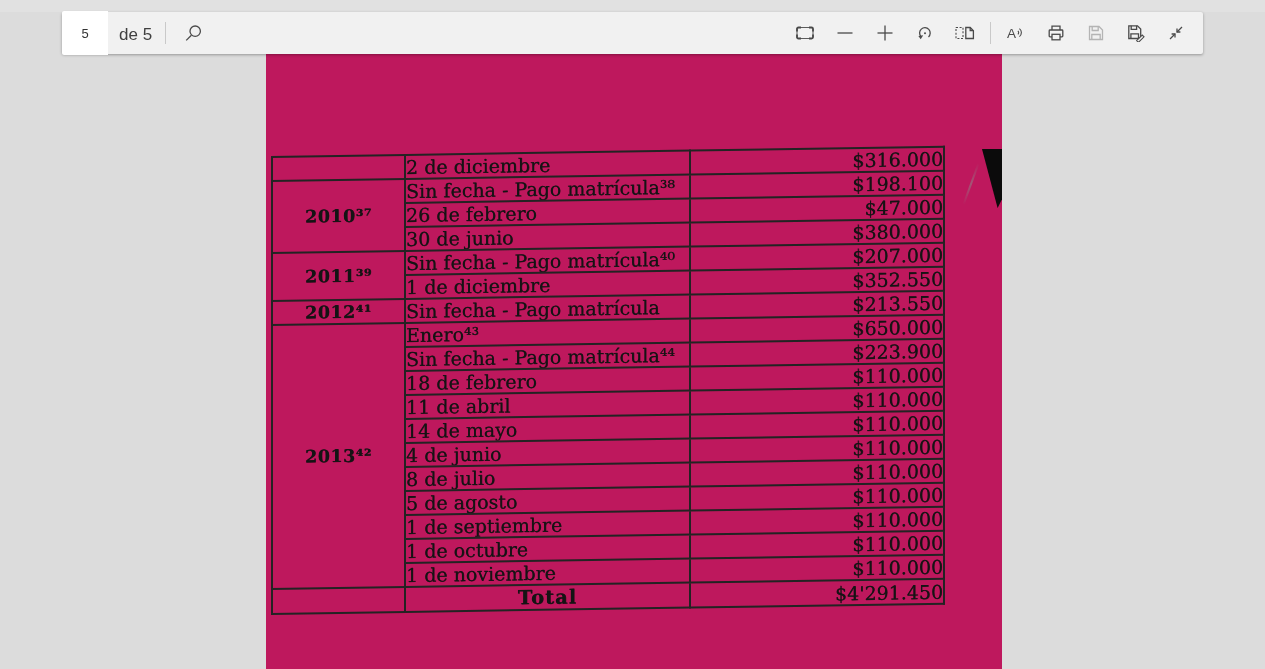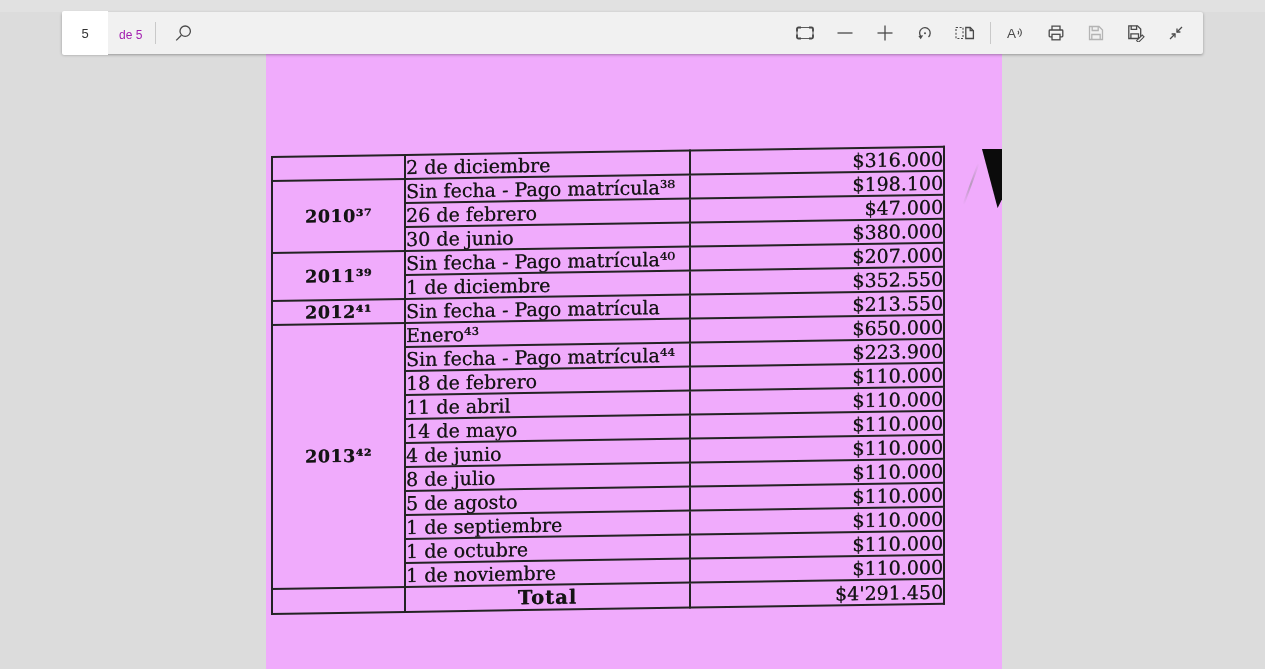--- a/index.html
+++ b/index.html
@@ -3,21 +3,21 @@
 <meta charset="utf-8">
 <style>
   html,body{margin:0;padding:0;}
   body{
     width:1265px;height:669px;overflow:hidden;position:relative;
     background:#dcdcdc;font-family:"Liberation Sans",sans-serif;
   }
   
   .doc-page{
     position:absolute;left:266px;top:0;width:736px;height:669px;
-    background:#f0abfc;z-index:1;
+    background:#be185d;z-index:1;
   }
   .table-wrap{
     position:absolute;left:5px;top:156px;
     transform:skewY(-0.88deg);transform-origin:0 0;
   }
   table.scan{
     border-collapse:collapse;table-layout:fixed;
     width:672px;height:452px;
     color:#141414;font-family:"DejaVu Serif",serif;
     text-shadow:0.35px 0.25px 0 rgba(15,15,15,0.75);
@@ -47,21 +47,21 @@
     background:#f1f1f1;border-radius:2px;z-index:6;
     box-shadow:0 1px 3px rgba(0,0,0,.32);
     display:flex;align-items:center;justify-content:space-between;
   }
   .tb-left{display:flex;align-items:center;height:100%;}
   .page-input{
     width:42px;height:42px;border:none;outline:none;background:#ffffff;
     text-align:center;font-size:13px;color:#333;border-radius:2px 0 0 2px;
     font-family:"Liberation Sans",sans-serif;
   }
-  .page-count{margin:3px 13px 0 11px;font-size:12px;color:#a21caf;}
+  .page-count{margin:3px 13px 0 11px;font-size:17px;color:#404040;}
   .vdiv{width:1px;height:22px;background:#c9c9c9;}
   .icon-btn{
     width:34px;height:34px;margin:0 3px;border:none;background:none;padding:0;
     display:flex;align-items:center;justify-content:center;border-radius:2px;
   }
   .tb-right{display:flex;align-items:center;padding-right:7px;}
   .icon-btn svg{display:block;}
   .st{stroke:#4a4a4a;fill:none;stroke-width:1.3;}
   .st-thick{stroke:#4a4a4a;fill:none;stroke-width:1.8;}
   .st-dis{stroke:#b4b4b4;fill:none;stroke-width:1.3;}

